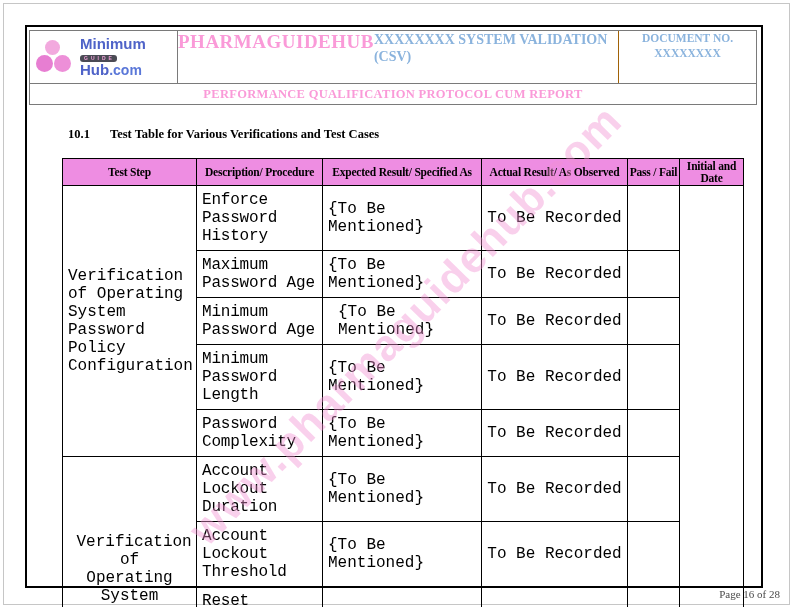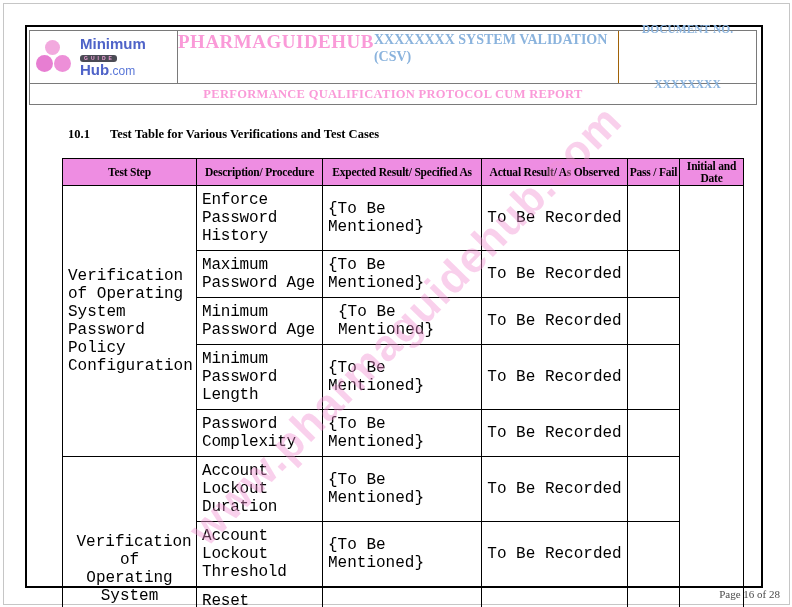--- a/index.html
+++ b/index.html
@@ -8,37 +8,37 @@
     background:#ffffff;font-family:"Liberation Serif",serif;color:#000;
   }
   .page-edge{position:absolute;left:3px;top:3px;right:2px;bottom:2px;border:1px solid #c6c6c6;}
   .main-box{position:absolute;left:25px;top:25px;width:738px;height:563px;border:2px solid #000;box-sizing:border-box;}
 
   
   .header-box{position:absolute;left:29px;top:30px;width:728px;border:1px solid #7a7a7a;box-sizing:border-box;background:#fff;}
   .hdr-row1{display:flex;height:52px;}
   .hdr-logo{width:148px;border-right:1px solid #7a7a7a;position:relative;box-sizing:border-box;}
   .hdr-center{flex:1;border-right:1px solid #a16207;display:flex;flex-direction:row;justify-content:center;box-sizing:border-box;}
-  .hdr-doc{width:137px;text-align:center;display:flex;flex-direction:column;justify-content:center;gap:40px;}
+  .hdr-doc{width:137px;text-align:center;display:flex;flex-direction:column;justify-content:flex-start;}
   .hdr-title{font-size:19px;font-weight:bold;color:#fa9ad8;letter-spacing:.5px;line-height:22px;}
   .hdr-subtitle{font-size:14px;font-weight:bold;color:#8ab3dd;line-height:17px;}
   .hdr-doc div{font-size:11.5px;font-weight:bold;color:#8ab3dd;line-height:15px;}
   .hdr-band{border-top:1px solid #7a7a7a;height:20px;line-height:20px;text-align:center;
     font-size:12.5px;font-weight:bold;color:#fa9ad8;letter-spacing:.3px;}
 
   
   .circ{position:absolute;border-radius:50%;}
   .c1{left:15px;top:9px;width:15px;height:15px;background:#f2a9de;}
   .c2{left:6px;top:24px;width:17px;height:17px;background:#e77ed2;}
   .c3{left:24px;top:24px;width:17px;height:17px;background:#ed8fd8;}
   .logo-text{position:absolute;left:50px;top:6px;font-family:"Liberation Sans",sans-serif;line-height:13px;}
   .logo-word{font-size:15px;font-weight:bold;color:#4f63c8;}
   .logo-chips{display:inline-block;background:#4b4b55;color:#f0a0d8;font-size:5px;font-weight:bold;
     letter-spacing:3px;padding:1px 2px 1px 4px;border-radius:3px;line-height:5px;vertical-align:2px;}
-  .logo-suffix{font-size:12px;font-weight:normal;color:#5a77d8;}
+  .logo-suffix{font-size:14px;font-weight:bold;color:#5a77d8;}
 
   
   .section-heading{position:absolute;left:68px;top:127px;font-size:12.5px;font-weight:bold;display:flex;}
   .section-heading .num{width:42px;}
 
   
   table.main{position:absolute;left:62px;top:158px;width:681px;border-collapse:collapse;table-layout:fixed;z-index:2;}
   table.main th{background:#ee8de2;border:1px solid #000;font-size:11.5px;font-weight:bold;
     letter-spacing:-0.2px;padding:1px 0;height:21px;text-align:center;}
   table.main td{border:1px solid #000;font-size:16px;padding:5px;vertical-align:middle;background:transparent;font-family:Liberation Mono, monospace;}

